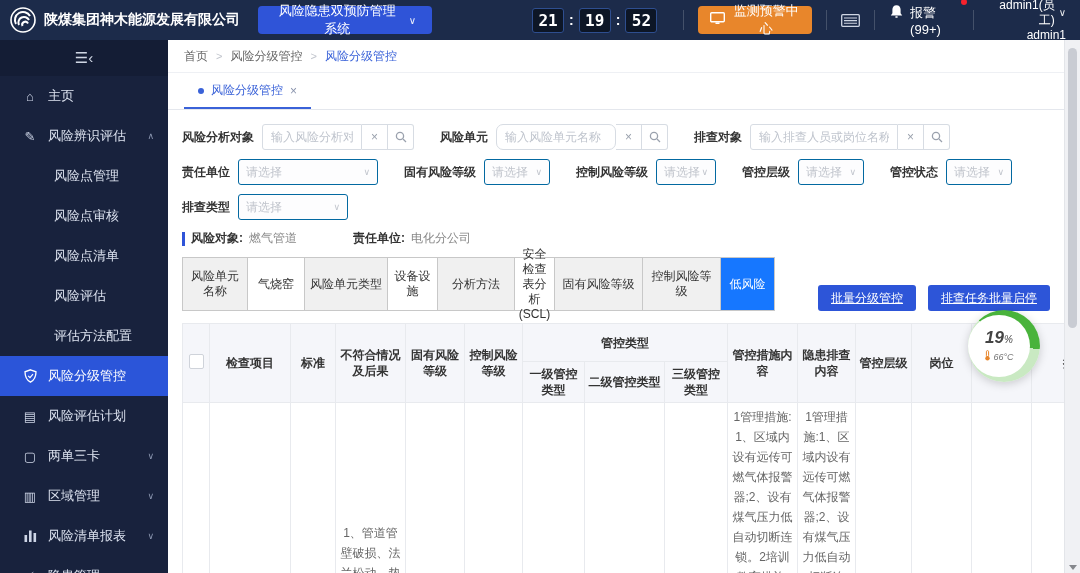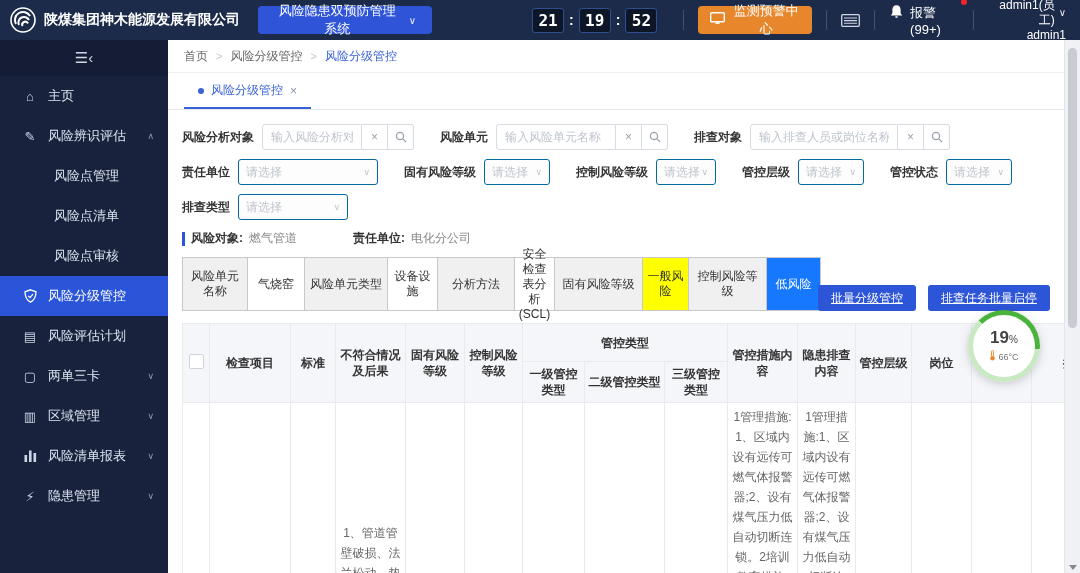--- a/index.html
+++ b/index.html
@@ -117,21 +117,21 @@
   table.risk td{
     font-size:12px;color:#666;text-align:center;vertical-align:middle;height:380px;
     padding:2px 3px;line-height:20px;word-break:break-all;
   }
   table.risk td.vtop{vertical-align:top;padding-top:4px;}
   .cb{display:inline-block;width:13px;height:13px;border:1px solid #cfd3da;border-radius:2px;background:#fff;cursor:pointer;}
   
   .gauge{
     position:absolute;left:968px;top:310px;width:72px;height:72px;border-radius:50%;
     background:conic-gradient(from -45deg,#49b33b 0 140deg,#c9e9c2 140deg 360deg);
-    box-shadow:0 2px 10px rgba(0,0,0,.18);display:flex;align-items:center;justify-content:center;cursor:pointer;z-index:30;
+    box-shadow:0 2px 10px rgba(0,0,0,.18);display:flex;align-items:center;justify-content:flex-start;cursor:pointer;z-index:30;font-style:italic;
   }
   .gauge .inner{
     width:62px;height:62px;border-radius:50%;background:#fff;display:flex;flex-direction:column;
     align-items:center;justify-content:center;gap:1px;
   }
   .gauge .pct{font-size:17px;font-weight:bold;color:#444;line-height:18px;}
   .gauge .pct .sign{font-size:10px;font-weight:normal;}
   .gauge .temp{display:flex;align-items:center;gap:2px;font-size:9px;color:#777;}
   
   .scrollbar{position:absolute;right:0;top:40px;width:16px;height:533px;background:#f0f1f4;border-left:1px solid #e3e5e9;box-sizing:border-box;z-index:20;}
@@ -210,24 +210,30 @@
   </div>
   <div class="sitem">
     <span class="micon">✎</span>
     <span>风险辨识评估</span>
     <span class="arrow">∧</span>
   </div>
   <div class="sitem child">
     <span>风险点管理</span>
   </div>
   <div class="sitem child">
+    <span>风险点审核</span>
+  </div>
+  <div class="sitem child">
     <span>风险点清单</span>
   </div>
   <div class="sitem child">
-    <span>风险点审核</span>
+    <span>风险评估</span>
+  </div>
+  <div class="sitem child">
+    <span>评估方法配置</span>
   </div>
   <div class="sitem active">
     <span class="micon">
       <svg width="13" height="14" viewBox="0 0 13 14">
           <path d="M6.5 0.8 L12 2.8 C12 7.4 10.4 11.2 6.5 13.2 C2.6 11.2 1 7.4 1 2.8 Z" fill="none" stroke="#fff" stroke-width="1.3"></path>
           <path d="M4.2 6.8 L6 8.6 L9 5.2" fill="none" stroke="#fff" stroke-width="1.2"></path>
         </svg>
     </span>
     <span>风险分级管控</span>
   </div>
@@ -289,21 +295,21 @@
         <span class="seg">×</span>
         <span class="seg last">
           <svg width="12" height="12" viewBox="0 0 12 12">
               <circle cx="5" cy="5" r="3.6" fill="none" stroke="#9aa1ad" stroke-width="1.3"></circle>
               <path d="M8 8 L11 11" stroke="#9aa1ad" stroke-width="1.3"></path>
             </svg>
         </span>
       </span>
       <span class="flabel">风险单元</span>
       <span class="fgroup">
-        <input class="finput" style="width: 120px;" placeholder="输入风险单元名称">
+        <input class="finput" style="width: 120px; border-radius: 7px;" placeholder="输入风险单元名称">
         <span class="seg">×</span>
         <span class="seg last">
           <svg width="12" height="12" viewBox="0 0 12 12">
               <circle cx="5" cy="5" r="3.6" fill="none" stroke="#9aa1ad" stroke-width="1.3"></circle>
               <path d="M8 8 L11 11" stroke="#9aa1ad" stroke-width="1.3"></path>
             </svg>
         </span>
       </span>
       <span class="flabel">排查对象</span>
       <span class="fgroup">
@@ -364,21 +370,20 @@
 
     <div class="sumrow">
       <div class="sumcells">
         <span class="scell label" style="width:66px">风险单元名称</span>
         <span class="scell" style="width:58px">气烧窑</span>
         <span class="scell label" style="width:84px">风险单元类型</span>
         <span class="scell" style="width:51px">设备设施</span>
         <span class="scell label" style="width:78px">分析方法</span>
         <span class="scell" style="width:41px">安全检查表分析(SCL)</span>
         <span class="scell label" style="width:89px">固有风险等级</span>
-        <span class="scell yellow" style="width:47px">一般风险</span>
         <span class="scell label" style="width:79px">控制风险等级</span>
         <span class="scell blue" style="width:55px">低风险</span>
       </div>
       <div class="actions">
         <button class="actbtn">批量分级管控</button>
         <button class="actbtn">排查任务批量启停</button>
       </div>
     </div>
 
     <div class="table-wrap">

